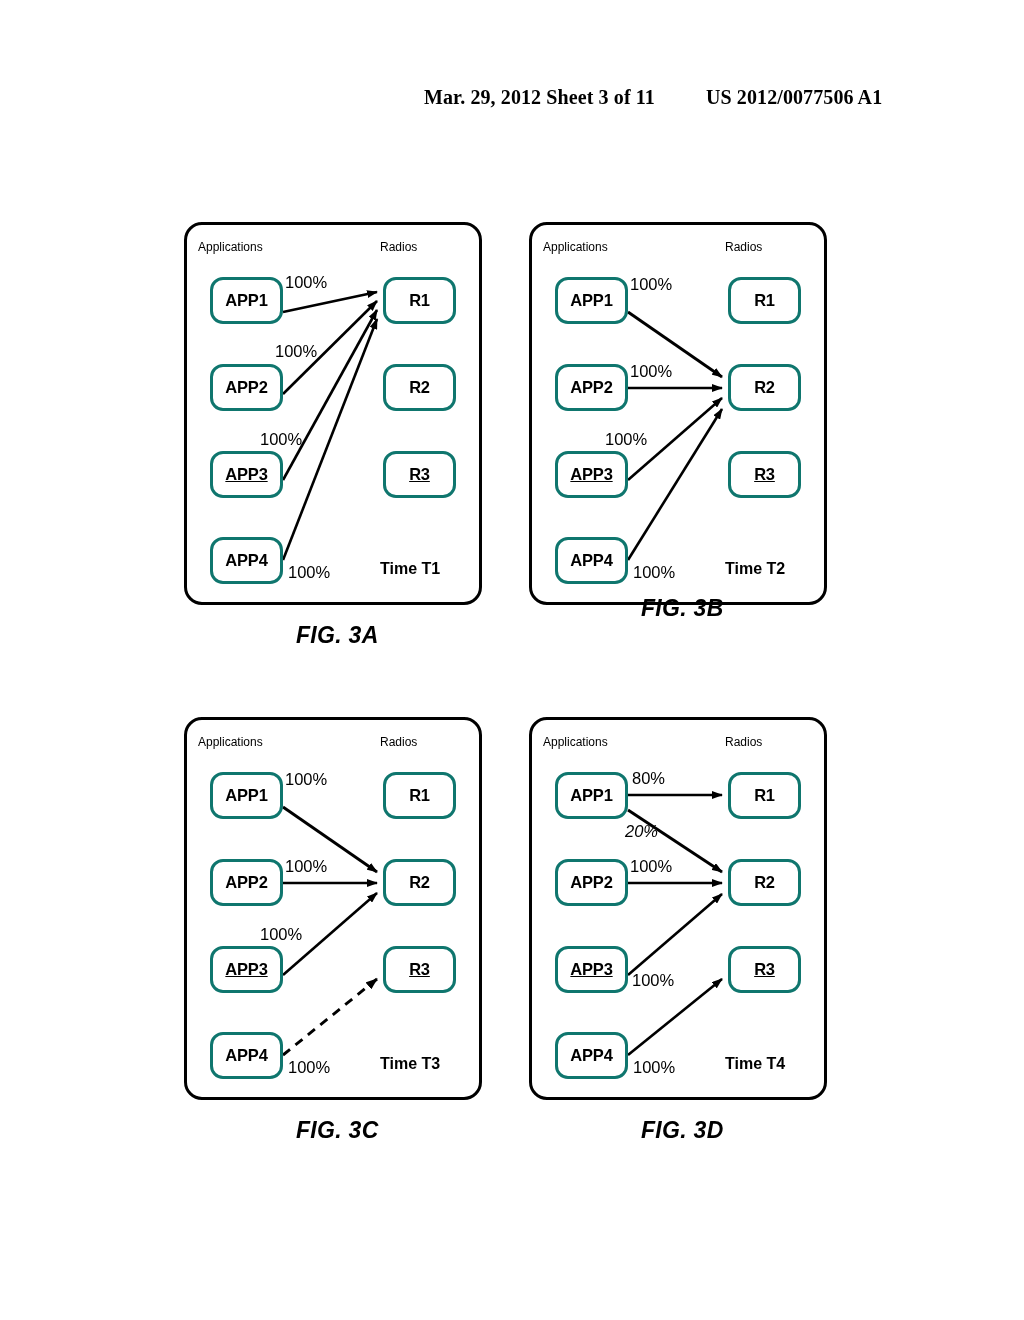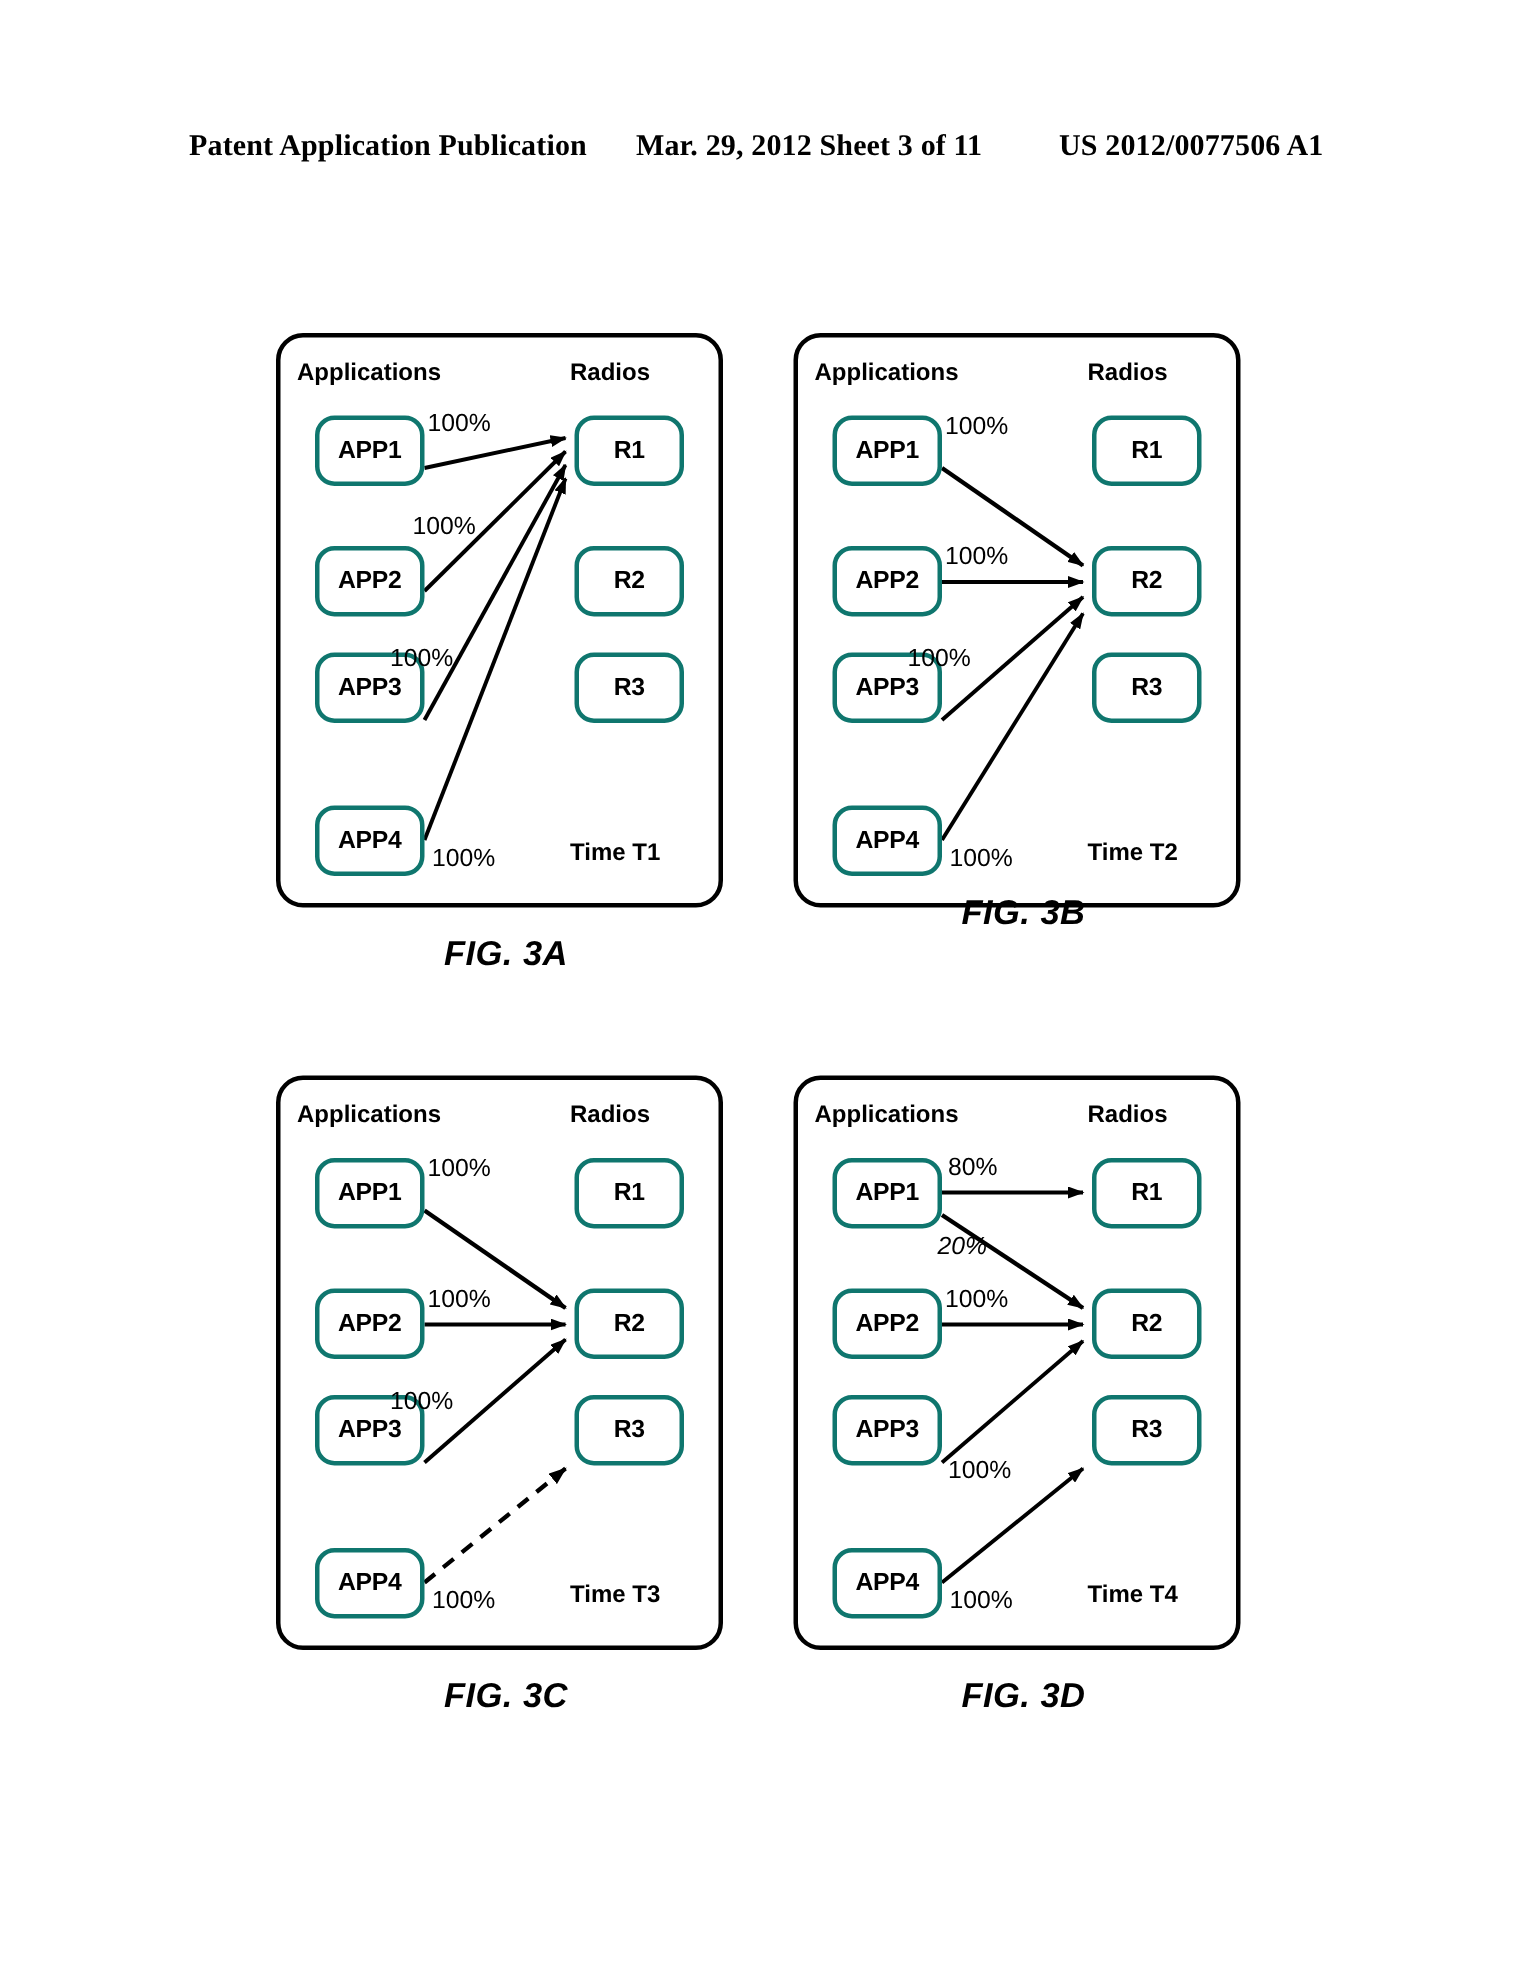--- a/index.html
+++ b/index.html
@@ -66,22 +66,22 @@
     position: absolute;
     left: 0;
     top: 0;
     width: 298px;
     height: 383px;
     overflow: visible;
   }
 
   .col-title {
     position: absolute;
-    font-size: 16px;
-    font-weight: bold;
+    font-size: 12px;
+    font-weight: normal;
     white-space: nowrap;
   }
   .col-title.apps { left: 14px; top: 18px; }
   .col-title.radios { left: 196px; top: 18px; }
 
   .node {
     position: absolute;
     width: 73px;
     height: 47px;
     border: 3px solid #0f766e;
@@ -92,21 +92,21 @@
     align-items: center;
     justify-content: center;
     font-size: 16.5px;
     font-weight: bold;
     letter-spacing: -0.2px;
   }
   .node.app { left: 26px; }
   .node.radio { left: 199px; }
   .row1 { top: 55px; }
   .row2 { top: 142px; }
-  .row3 { top: 213px; }
+  .row3 { top: 229px; text-decoration: underline; }
   .row4 { top: 315px; }
 
   .time-label {
     position: absolute;
     left: 196px;
     top: 338px;
     font-size: 16px;
     font-weight: bold;
     white-space: nowrap;
   }
@@ -137,21 +137,20 @@
 
   #caption-3a { left: 296px; top: 622px; }
   #caption-3b { left: 641px; top: 595px; }
   #caption-3c { left: 296px; top: 1117px; }
   #caption-3d { left: 641px; top: 1117px; }
 </style>
 </head>
 <body>
 
 <div id="page-header">
-  <span class="hdr-left">Patent Application Publication</span>
   <span class="hdr-mid">Mar. 29, 2012  Sheet 3 of 11</span>
   <span class="hdr-right">US 2012/0077506 A1</span>
 </div>
 
 <div class="figure" id="figure-3a">
   <div class="panel"></div>
 
   <svg class="panel-svg" viewBox="0 0 298 383">
     <defs>
       <marker id="ah-3a" markerWidth="11" markerHeight="8" refX="10" refY="4" orient="auto" markerUnits="userSpaceOnUse">

